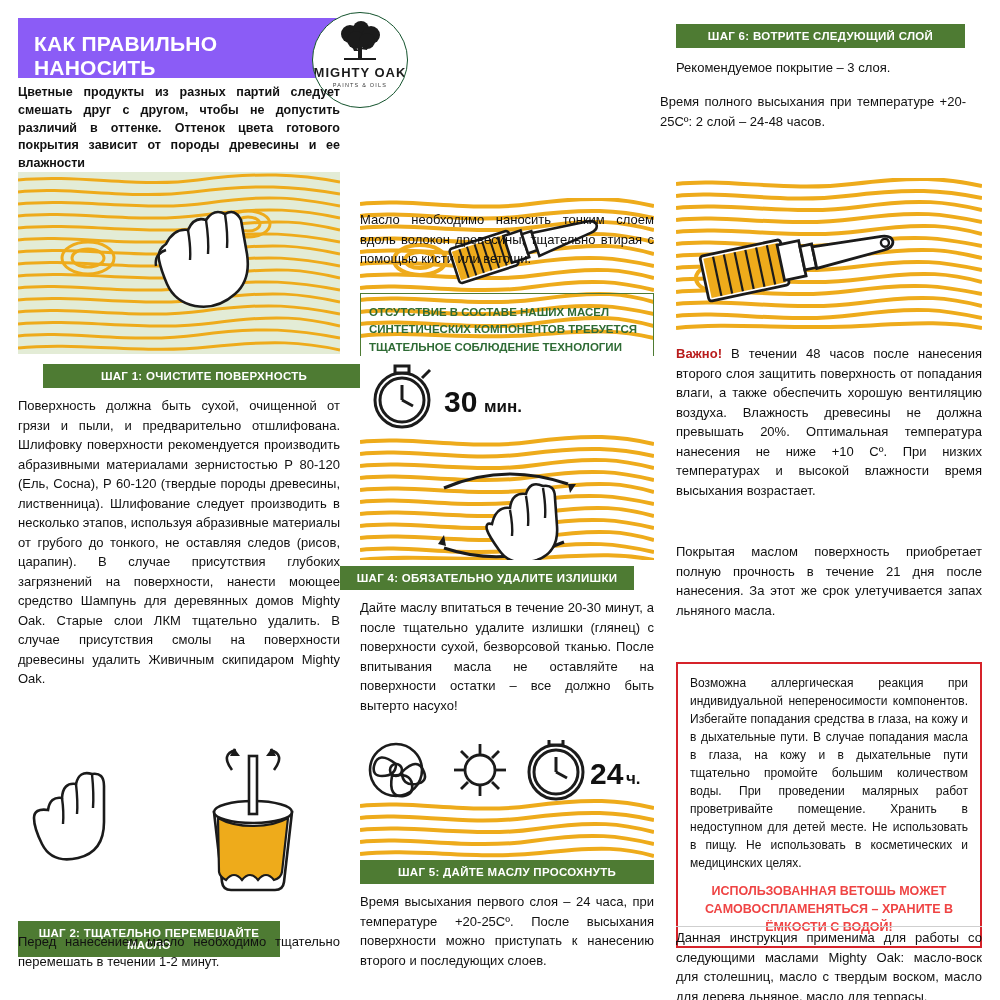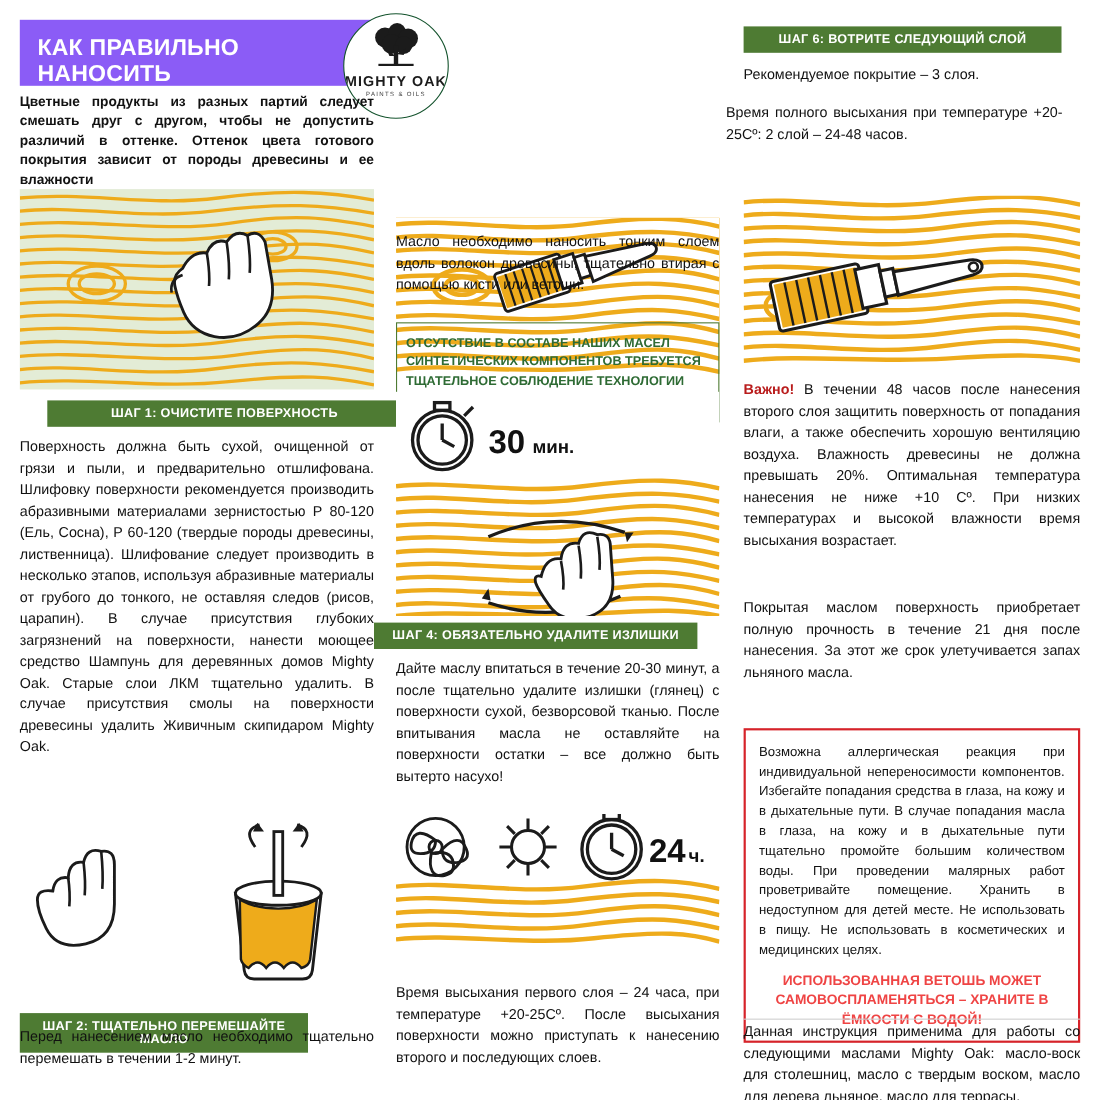--- a/index.html
+++ b/index.html
@@ -338,20 +338,21 @@
       <g stroke="#eeab1b" stroke-width="4" fill="none">
         <path d="M0 66 C50 60, 110 74, 170 66 S260 60, 294 68"></path>
         <path d="M0 78 C46 72, 104 86, 166 78 S258 72, 294 80"></path>
         <path d="M0 90 C52 84, 116 98, 176 89 S262 84, 294 92"></path>
         <path d="M0 102 C48 96, 110 110, 172 101 S260 96, 294 104"></path>
         <path d="M0 114 C52 108, 118 120, 180 113 S266 108, 294 116"></path>
       </g>
     </svg>
   </div>
 
+  <div class="col step-bar" style="left:360px; top:860px; width:294px;">ШАГ 5: ДАЙТЕ МАСЛУ ПРОСОХНУТЬ</div>
 
   <div class="col body-text" style="left:360px; top:892px; width:294px;">Время высыхания первого слоя – 24 часа, при температуре +20-25Cº. После высыхания поверхности можно приступать к нанесению второго и последующих слоев.</div>
 
   <div class="col step-bar" style="left:676px; top:24px; width:289px;">ШАГ 6: ВОТРИТЕ СЛЕДУЮЩИЙ СЛОЙ</div>
 
   <div class="col body-text" style="left:676px; top:58px; width:306px;">Рекомендуемое покрытие – 3 слоя.</div>
 
   <div class="col body-text" style="left:660px; top:92px; width:306px;">Время полного высыхания при температуре +20-25Cº: 2 слой – 24-48 часов.</div>
 
   <div class="col" style="left:676px; top:178px; width:306px; height:152px;">

